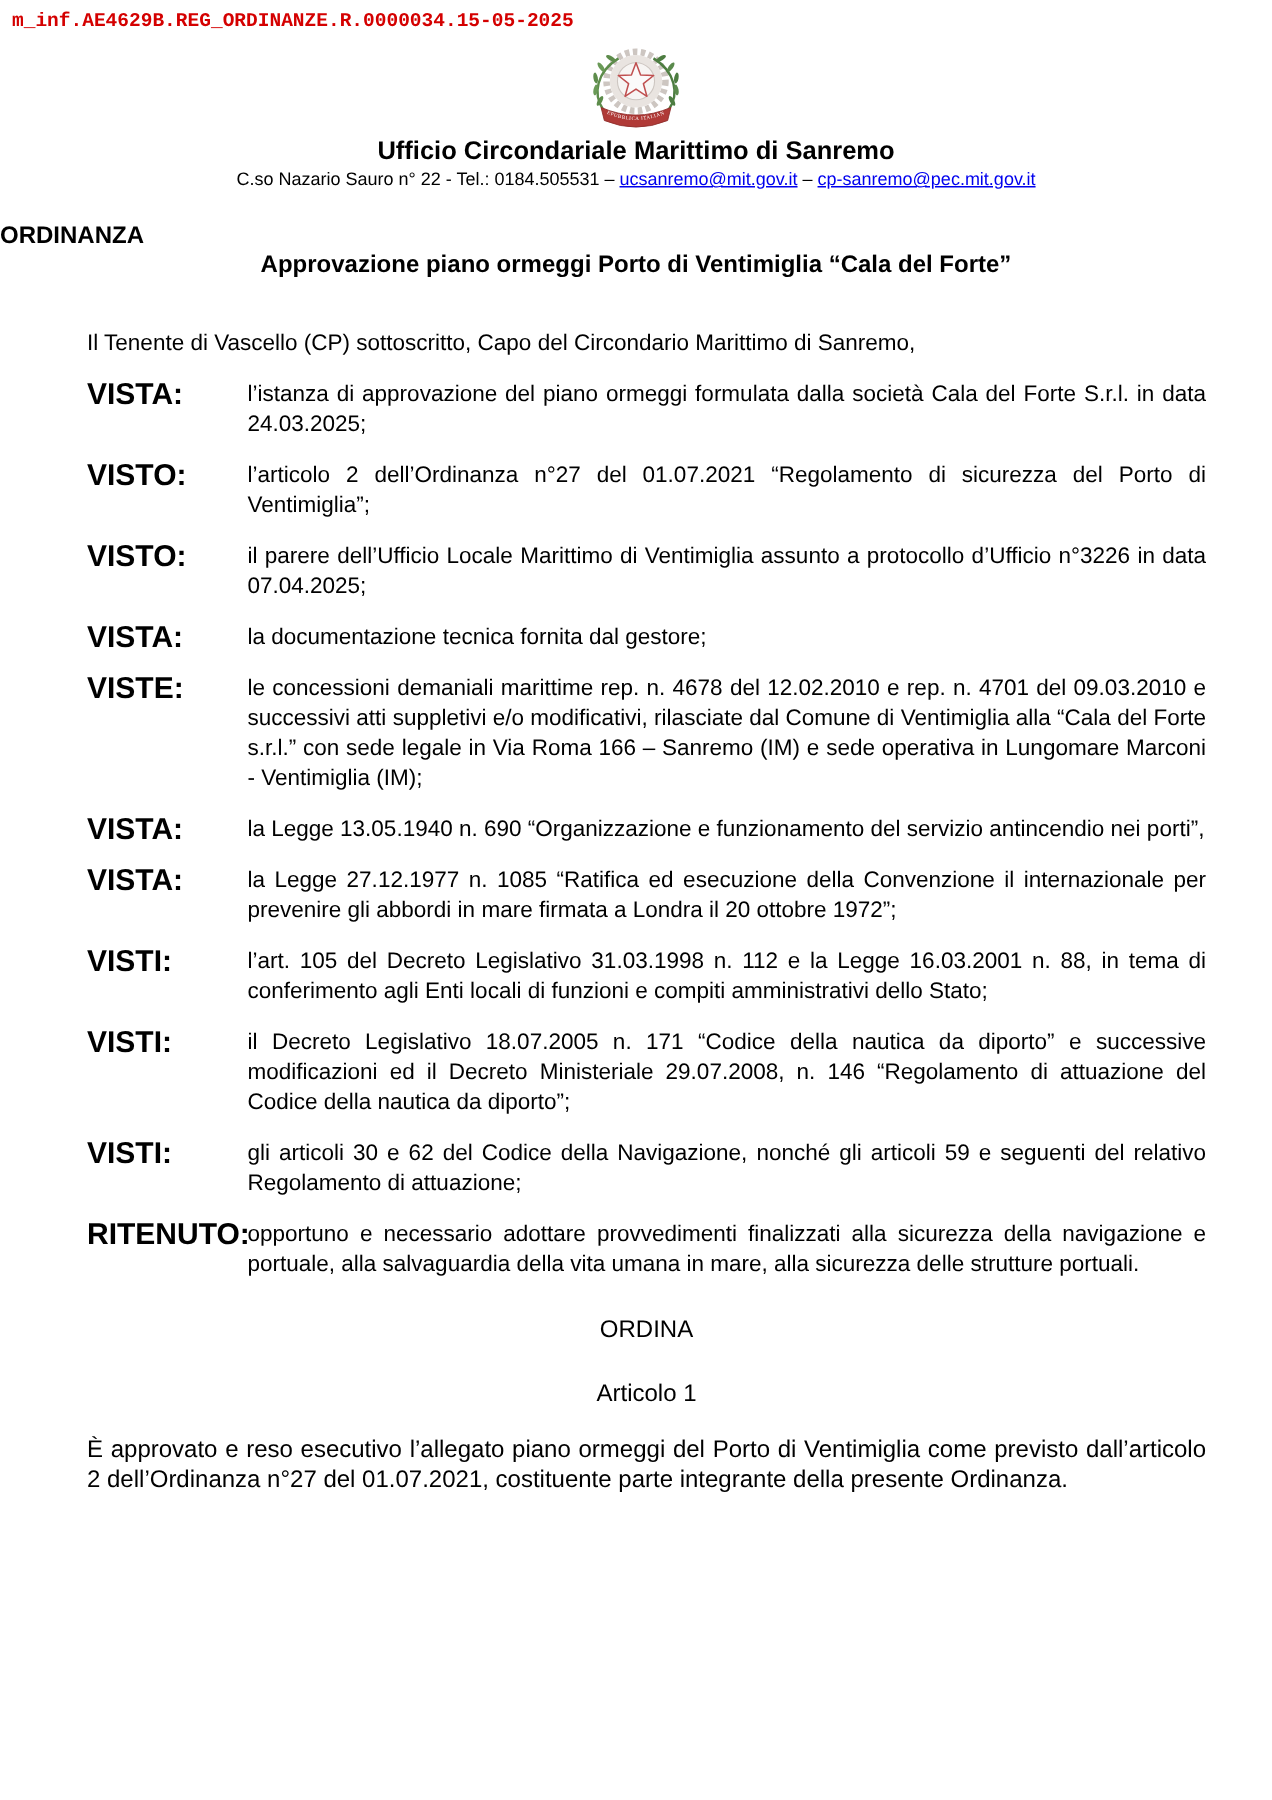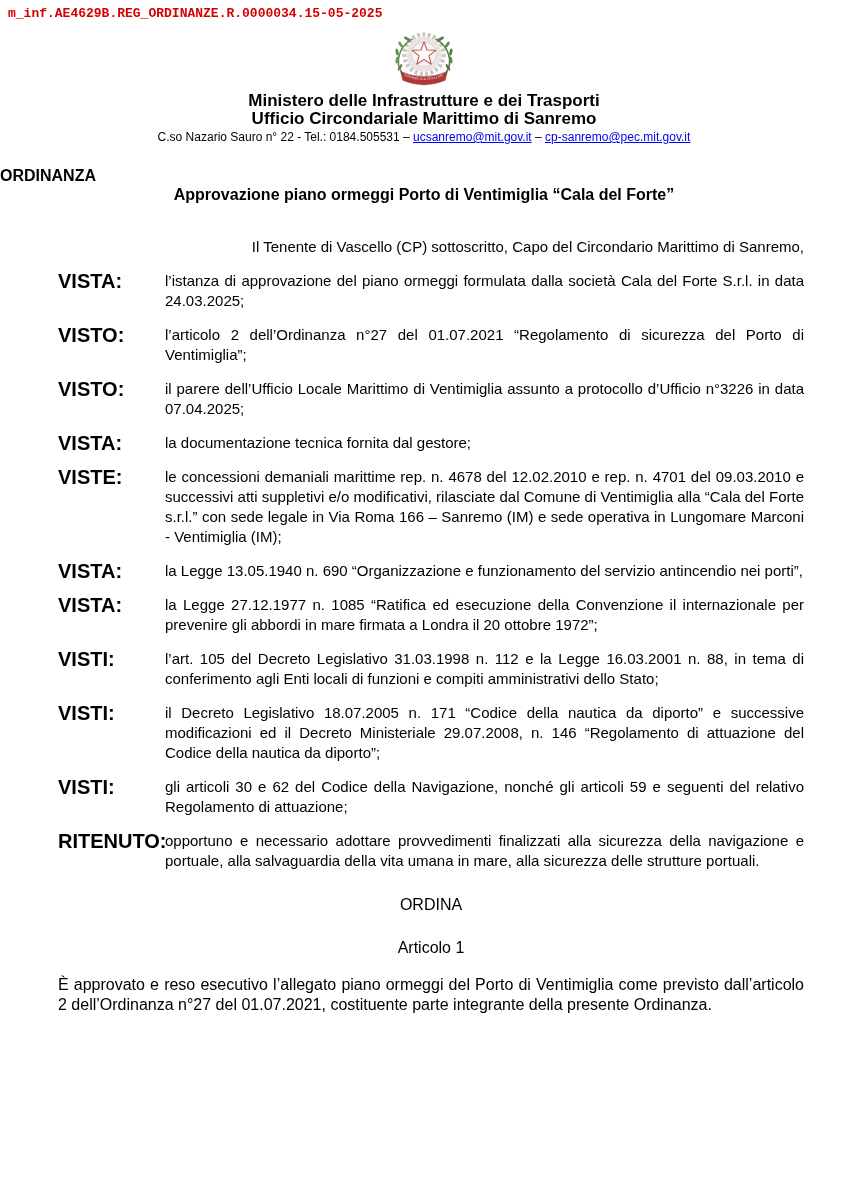--- a/index.html
+++ b/index.html
@@ -63,21 +63,20 @@
     line-height: 19px;
   }
   .content {
     margin-left: 58px;
     margin-right: 44px;
   }
   .preamble {
     font-size: 15px;
     line-height: 20px;
     margin: 33px 0 14px 0;
-    text-align: right;
   }
   .recital {
     display: flex;
     margin-bottom: 14px;
   }
   .recital-label {
     flex: 0 0 107px;
     width: 107px;
     font-weight: bold;
     font-size: 20px;
@@ -135,21 +134,20 @@
         <ellipse cx="92" cy="23" rx="2" ry="5" transform="rotate(35 92 23)" fill="#5a8a4c"></ellipse>
         <ellipse cx="83" cy="15" rx="2" ry="5" transform="rotate(60 83 15)" fill="#4d7d41"></ellipse>
 
         <path d="M28,60 Q60,74 92,60 L89,72 Q60,84 31,72 Z" fill="#b03a37" stroke="#8e2d2b" stroke-width="0.8"></path>
         <path id="ribArc" d="M34,66 Q60,77 86,66" fill="none"></path>
         <text font-size="4.6" fill="#ffffff" letter-spacing="0.6" font-family="Liberation Serif, serif">
           <textPath href="#ribArc" startOffset="50%" text-anchor="middle">REPUBBLICA ITALIANA</textPath>
         </text>
       </svg>
     </div>
-    <div class="ministry">Ministero delle Infrastrutture e dei Trasporti</div>
     <div class="office">Ufficio Circondariale Marittimo di Sanremo</div>
     <div class="contact">
       <span>C.so Nazario Sauro n° 22 - Tel.: 0184.505531 – </span><a>ucsanremo@mit.gov.it</a><span> – </span><a>cp-sanremo@pec.mit.gov.it</a>
     </div>
   </div>
 
   <div class="doc-heading">ORDINANZA</div>
   <div class="doc-subject">Approvazione piano ormeggi Porto di Ventimiglia “Cala del Forte”</div>
 
   <div class="content">

